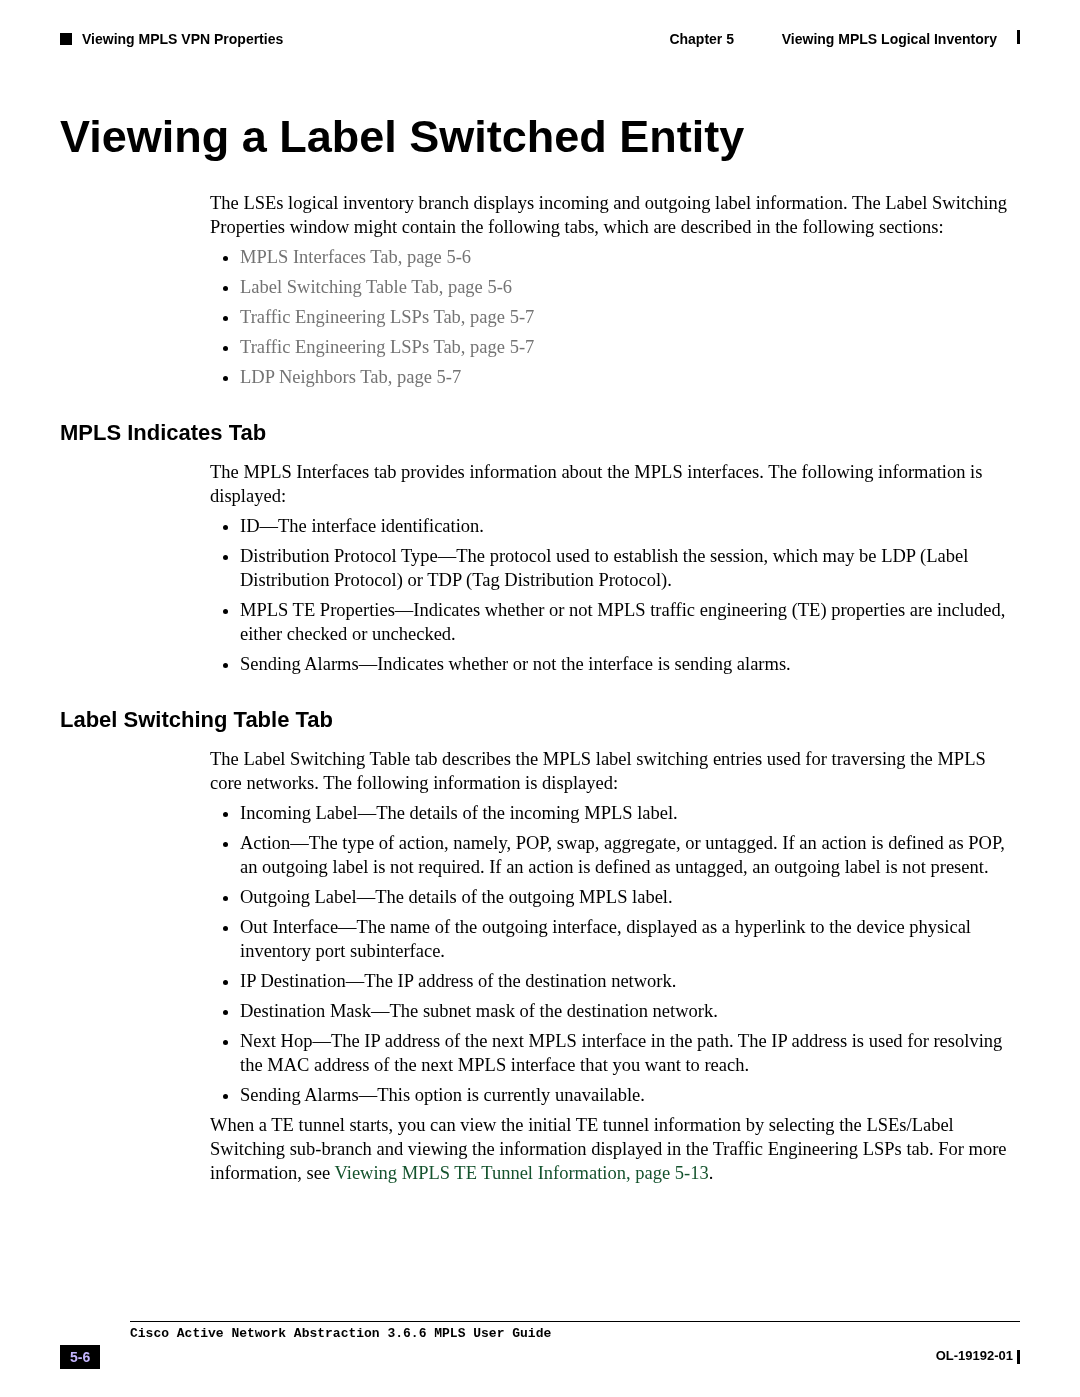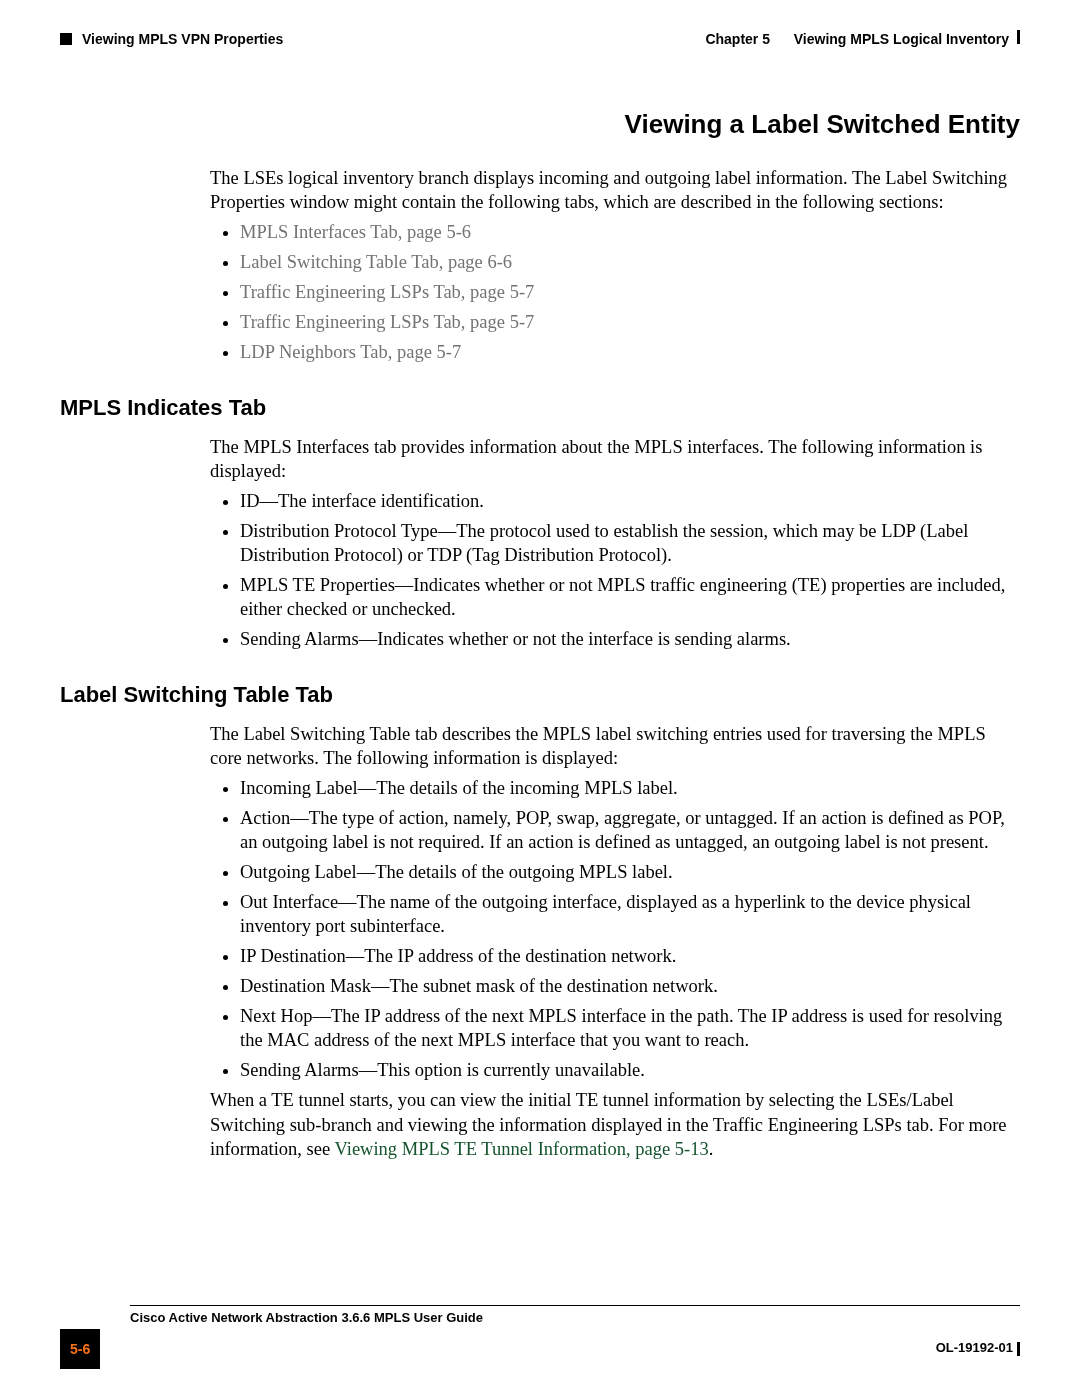--- a/index.html
+++ b/index.html
@@ -27,40 +27,39 @@
     margin-bottom: 60px;
   }
   .header-left {
     display:flex;
     align-items:center;
     gap:10px;
   }
   .header-right {
     display:flex;
     align-items:flex-start;
-    gap:8px;
+    gap:20px;
   }
   .sq {
     width: 12px;
     height: 12px;
     background: #000;
     display: inline-block;
   }
   .bar {
     width: 3px;
     height: 14px;
     background: #000;
     display:inline-block;
   }
   h1.title {
     font-family: Arial, Helvetica, sans-serif;
     font-weight: bold;
-    font-size: 26px;
+    font-size: 45px;
     margin: 0 0 24px 0;
-    text-align: right;
   }
   h2.subhead {
     font-family: Arial, Helvetica, sans-serif;
     font-weight: bold;
     font-size: 22px;
     margin: 30px 0 12px 0;
   }
   .body-content {
     margin-left: 150px;
   }
@@ -100,30 +99,31 @@
   }
   .footer-rule {
     border-top: 1.5px solid #000;
     margin-left: 70px;
     margin-bottom: 4px;
   }
   .footer-row {
     display:flex;
     justify-content:space-between;
     align-items:flex-end;
+    font-family:Liberation Mono, monospace;
   }
   .footer-title {
     font-weight: bold;
     margin-left: 70px;
   }
   .page-badge {
     background: #000;
-    color: #f97316;
-    font-weight: bold;
-    padding: 11px 10px;
+    color: #c4b5fd;
+    font-weight: bold;
+    padding: 3px 10px;
     font-size: 14px;
   }
   .footer-bottom {
     display:flex;
     justify-content:space-between;
     align-items:center;
     margin-top:2px;
   }
   .docid {
     font-weight: bold;
@@ -150,21 +150,21 @@
       <span class="bar"></span>
     </div>
   </div>
 
   <h1 class="title">Viewing a Label Switched Entity</h1>
 
   <div class="body-content">
     <p>The LSEs logical inventory branch displays incoming and outgoing label information. The Label Switching Properties window might contain the following tabs, which are described in the following sections:</p>
     <ul class="links">
       <li><span class="link">MPLS Interfaces Tab, page 5-6</span></li>
-      <li><span class="link">Label Switching Table Tab, page 6-6</span></li>
+      <li><span class="link">Label Switching Table Tab, page 5-6</span></li>
       <li><span class="link">Traffic Engineering LSPs Tab, page 5-7</span></li>
       <li><span class="link">Traffic Engineering LSPs Tab, page 5-7</span></li>
       <li><span class="link">LDP Neighbors Tab, page 5-7</span></li>
     </ul>
   </div>
 
   <h2 class="subhead">MPLS Indicates Tab</h2>
   <div class="body-content">
     <p>The MPLS Interfaces tab provides information about the MPLS interfaces. The following information is displayed:</p>
     <ul class="plain">

